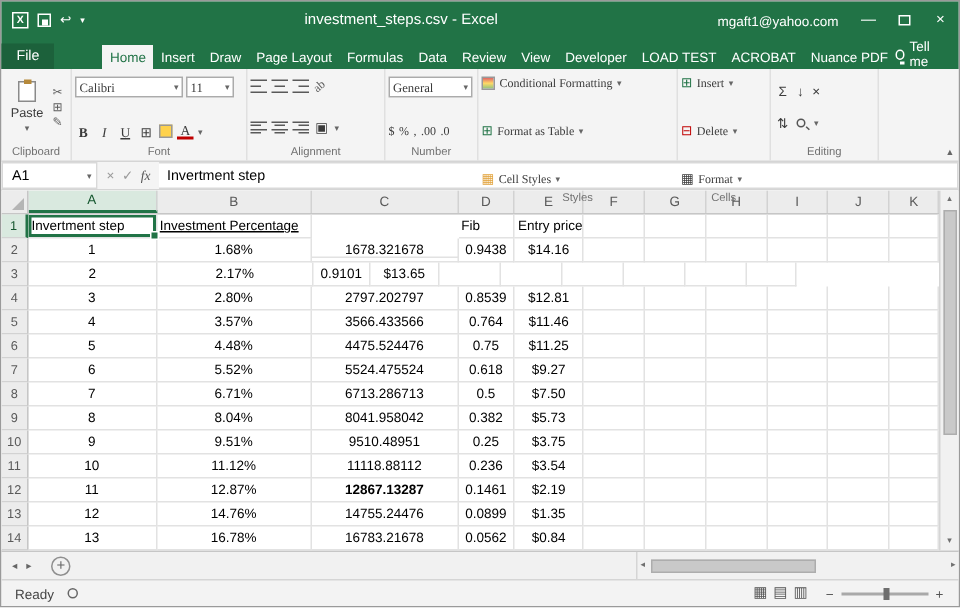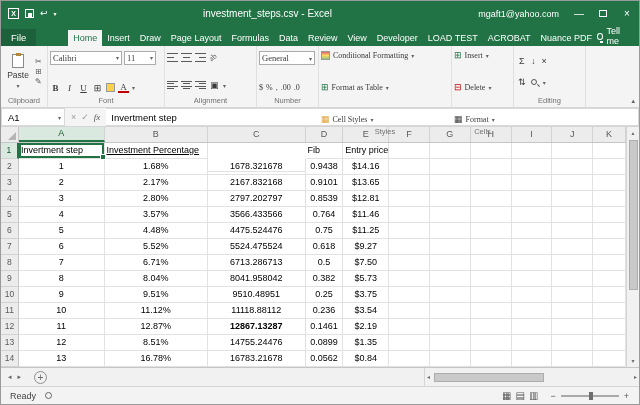--- a/index.html
+++ b/index.html
@@ -389,21 +389,20 @@
             <div class="cell" style="width: 41px;"></div>
             <div class="cell" style="width: 41px;"></div>
             <div class="cell" style="width: 41px;"></div>
             <div class="cell" style="width: 41px;"></div>
             <div class="cell" style="width: 33px;"></div>
           </div>
           <div class="grow">
             <div class="rh">3</div>
             <div class="cell" style="width: 86px;">2</div>
             <div class="cell" style="width: 104px;">2.17%</div>
-            <div class="cell" style="width: 98px;">2167.832168</div>
             <div class="cell" style="width: 38px;">0.9101</div>
             <div class="cell" style="width: 46px;">$13.65</div>
             <div class="cell" style="width: 41px;"></div>
             <div class="cell" style="width: 41px;"></div>
             <div class="cell" style="width: 41px;"></div>
             <div class="cell" style="width: 41px;"></div>
             <div class="cell" style="width: 41px;"></div>
             <div class="cell" style="width: 33px;"></div>
           </div>
           <div class="grow">
@@ -528,21 +527,21 @@
             <div class="cell" style="width: 41px;"></div>
             <div class="cell" style="width: 41px;"></div>
             <div class="cell" style="width: 41px;"></div>
             <div class="cell" style="width: 41px;"></div>
             <div class="cell" style="width: 41px;"></div>
             <div class="cell" style="width: 33px;"></div>
           </div>
           <div class="grow">
             <div class="rh">13</div>
             <div class="cell" style="width: 86px;">12</div>
-            <div class="cell" style="width: 104px;">8.51%</div>
+            <div class="cell" style="width: 104px;">14.76%</div>
             <div class="cell" style="width: 98px;">14755.24476</div>
             <div class="cell" style="width: 38px;">0.0899</div>
             <div class="cell" style="width: 46px;">$1.35</div>
             <div class="cell" style="width: 41px;"></div>
             <div class="cell" style="width: 41px;"></div>
             <div class="cell" style="width: 41px;"></div>
             <div class="cell" style="width: 41px;"></div>
             <div class="cell" style="width: 41px;"></div>
             <div class="cell" style="width: 33px;"></div>
           </div>

